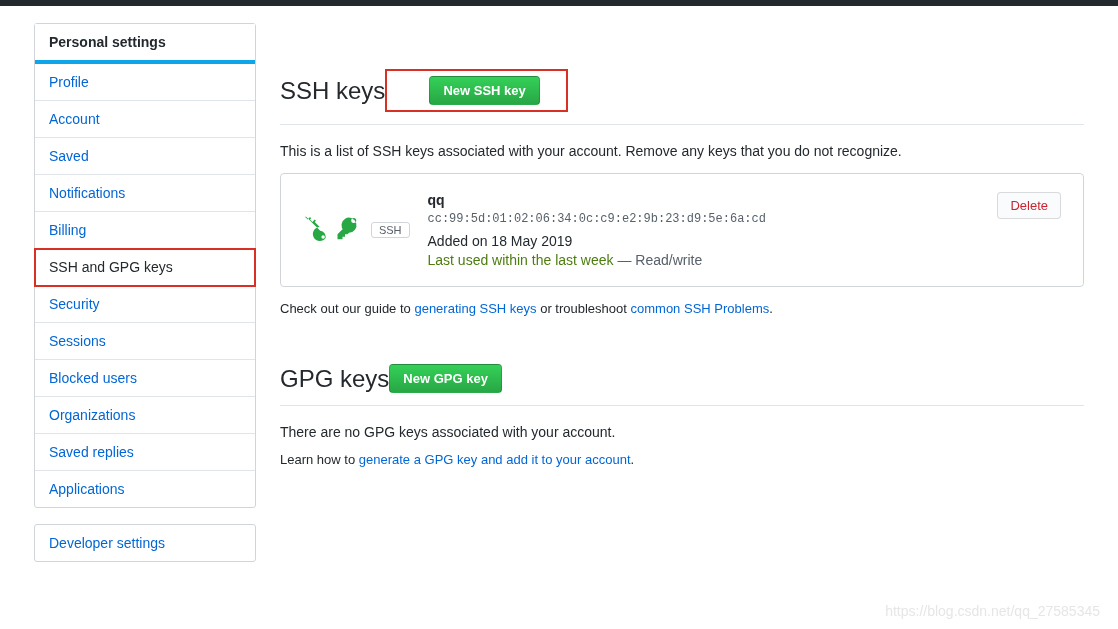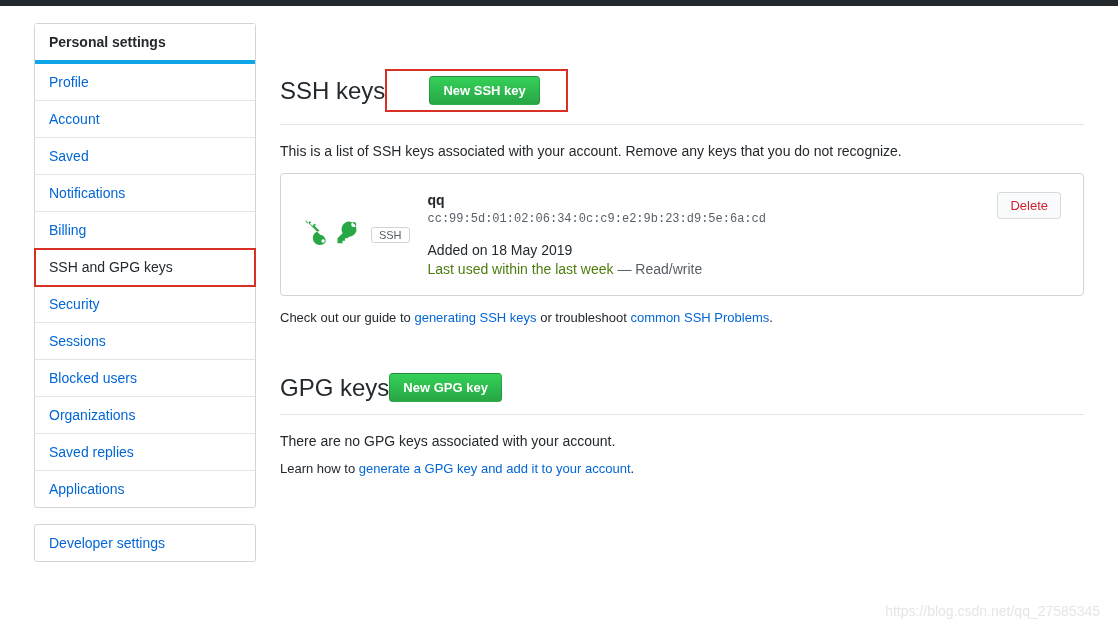--- a/index.html
+++ b/index.html
@@ -130,21 +130,21 @@
     }
     .key-name {
       font-weight: 600;
       font-size: 14px;
       margin-bottom: 4px;
     }
     .key-fingerprint {
       font-family: SFMono-Regular, Consolas, "Liberation Mono", Menlo, monospace;
       font-size: 12px;
       color: #586069;
-      margin-bottom: 16px;
+      margin-bottom: 7px;
     }
     .key-added {
       color: #24292e;
       margin-bottom: 3px;
     }
     .key-lastused {
       color: #586069;
     }
     .key-lastused .green {
       color: #4d7c0f;

